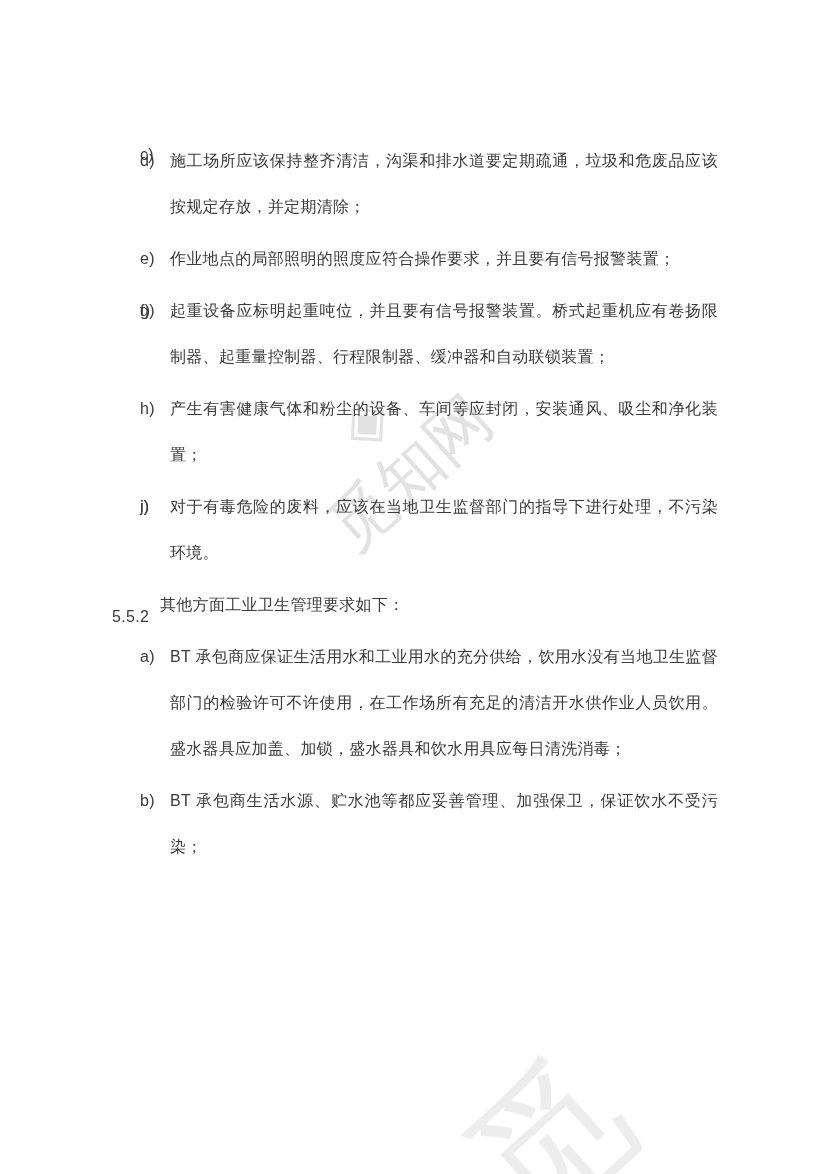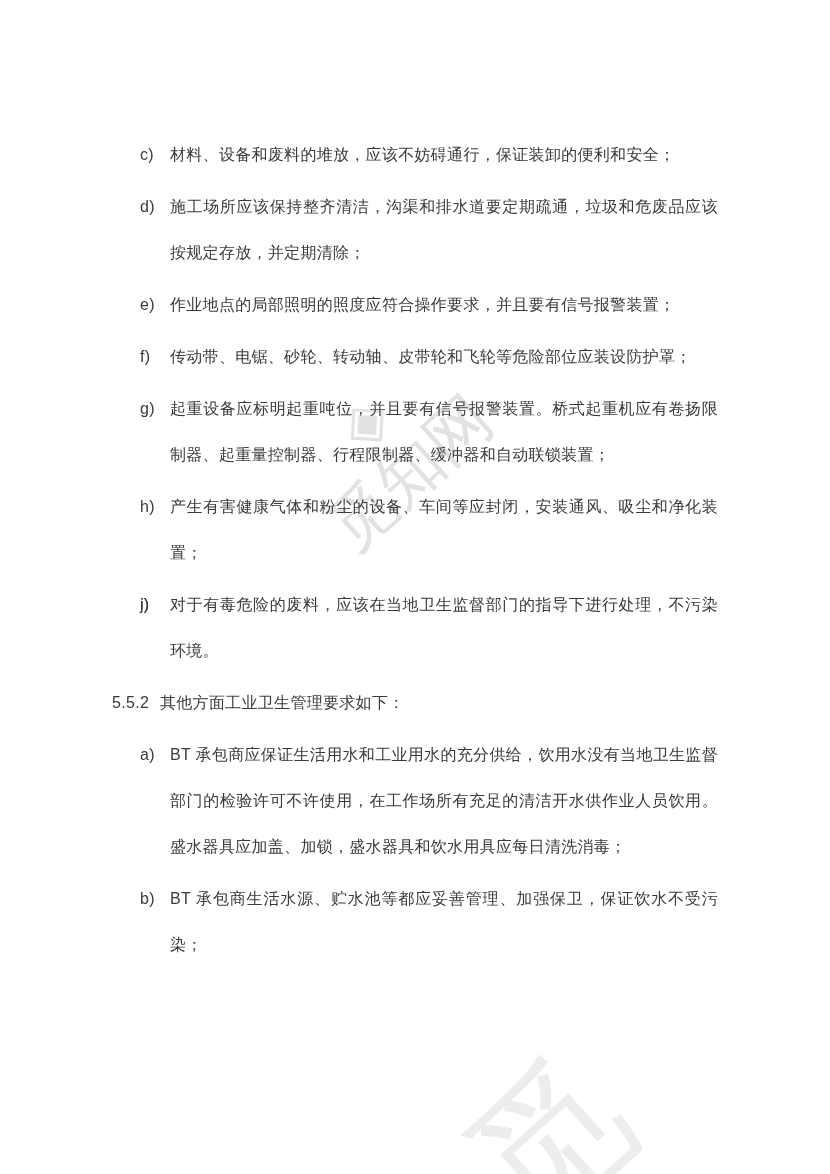--- a/index.html
+++ b/index.html
@@ -38,21 +38,21 @@
     left: 0;
     top: 0;
     width: 30px;
   }
   .section {
     padding-left: 48px;
   }
   .section .marker {
     position: absolute;
     left: 0;
-    top: 0;
+    top: 12px;
     width: 48px;
   }
   .watermark {
     position: absolute;
     z-index: 1;
     color: #d9d9d9;
     transform: rotate(-42deg);
     text-align: center;
     user-select: none;
     pointer-events: none;
@@ -90,36 +90,34 @@
   </div>
 
   <div class="watermark wm-bottom">
     <span>觅</span>
   </div>
 
   <div class="content">
 
     <p class="item lvl2">
       <span class="marker">c)</span>
-      <span class="text">材料、设备和废料的堆放，应该不妨碍通行，保证装卸的便利和安全；</span>
     </p>
 
     <p class="item lvl2">
       <span class="marker">d)</span>
       <span class="text">施工场所应该保持整齐清洁，沟渠和排水道要定期疏通，垃圾和危废品应该按规定存放，并定期清除；</span>
     </p>
 
     <p class="item lvl2">
       <span class="marker">e)</span>
       <span class="text">作业地点的局部照明的照度应符合操作要求，并且要有信号报警装置；</span>
     </p>
 
     <p class="item lvl2">
       <span class="marker">f)</span>
-      <span class="text">传动带、电锯、砂轮、转动轴、皮带轮和飞轮等危险部位应装设防护罩；</span>
     </p>
 
     <p class="item lvl2">
       <span class="marker">g)</span>
       <span class="text">起重设备应标明起重吨位，并且要有信号报警装置。桥式起重机应有卷扬限制器、起重量控制器、行程限制器、缓冲器和自动联锁装置；</span>
     </p>
 
     <p class="item lvl2">
       <span class="marker">h)</span>
       <span class="text">产生有害健康气体和粉尘的设备、车间等应封闭，安装通风、吸尘和净化装置；</span>

